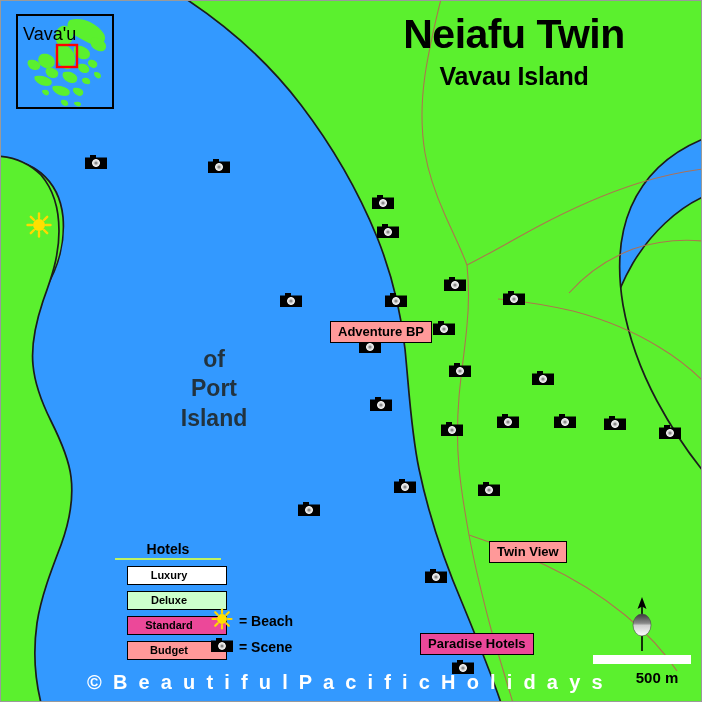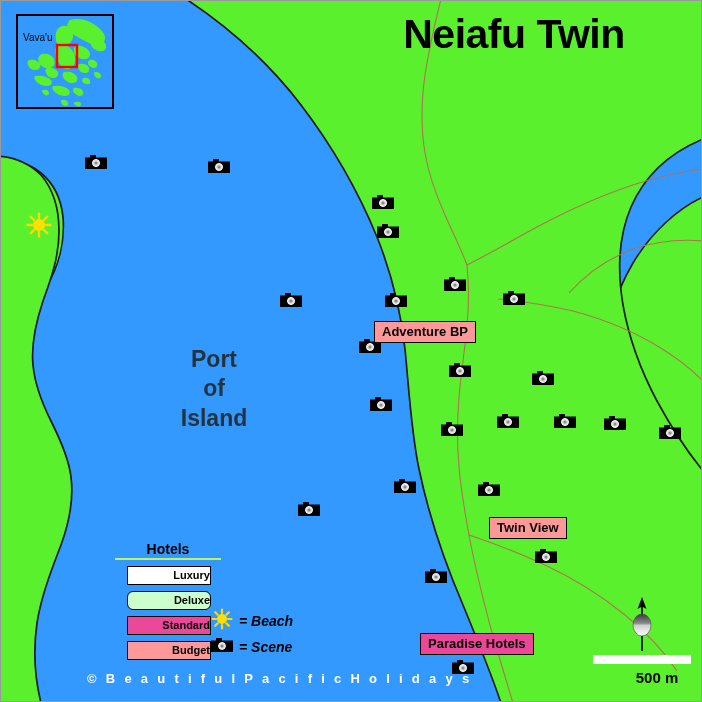--- a/index.html
+++ b/index.html
@@ -54,22 +54,22 @@
     width: 98px;
     height: 95px;
     border: 2px solid #000;
     box-sizing: border-box;
     background: #3399ff;
     overflow: hidden;
   }
   #inset-label {
     position: absolute;
     left: 5px;
-    top: 16px;
-    font-size: 10px;
+    top: 8px;
+    font-size: 18px;
     color: #000;
     z-index: 3;
   }
   #inset-svg { position:absolute; left:0; top:0; }
   
   #port-label {
     left: 168px;
     top: 344px;
     width: 90px;
     text-align: center;
@@ -85,21 +85,21 @@
     font-size: 13px;
     font-weight: bold;
     color: #000;
     padding: 3px 7px 4px 7px;
     white-space: nowrap;
     box-sizing: border-box;
     line-height: 1;
   }
   .cat-budget   { background: #ff9999; }
   .cat-standard { background: #ec4899; }
-  .cat-deluxe   { background: #ccffcc; border-radius: 6px; }
+  .cat-deluxe   { background: #ccffcc; }
   .cat-luxury   { background: #ffffff; }
   
   #legend {
     left: 110px;
     top: 540px;
     width: 180px;
   }
   #legend-title {
     text-align: center;
     width: 106px;
@@ -108,52 +108,51 @@
     font-weight: bold;
     color: #000;
     border-bottom: 2px solid #bef264;
     padding-bottom: 1px;
   }
   .legend-swatch {
     width: 82px;
     margin-left: 16px;
     margin-top: 6px;
     border: 1px solid #000;
-    text-align: right;
+    text-align: center;
     font-size: 11px;
     font-weight: bold;
     color: #000;
-    padding: 3px 0 3px 0;
+    padding: 3px 16px 3px 0;
     line-height: 1;
   }
   #legend-symbols {
     position: absolute;
     left: 100px;
     top: 68px;
     width: 120px;
   }
   .sym-row {
     display: flex;
     align-items: center;
     height: 24px;
     margin-bottom: 2px;
   }
   .sym-text {
     font-size: 14px;
     font-weight: bold;
     color: #000;
     margin-left: 6px;
     white-space: nowrap;
-    font-style: italic;
   }
   
   #copyright {
     left: 86px;
     top: 670px;
-    font-size: 13px;
+    font-size: 20px;
     font-weight: bold;
     color: #ffffff;
     letter-spacing: 2.8px;
     white-space: nowrap;
   }
   
   #scalebar-group {
     left: 592px;
     top: 596px;
     width: 100px;
@@ -278,25 +277,26 @@
         <path d="M26,74 C29,73 31,75 31,77 C31,79 29,80 27,79 C25,78 24,76 24,75 C24,74 25,74 26,74 Z"></path>
         <path d="M58,86 C61,85 63,87 63,88 C63,90 61,91 59,90 C57,89 56,88 56,87 C56,86 57,86 58,86 Z"></path>
       </g>
       <rect x="39" y="29" width="20" height="22" fill="none" stroke="#ff0000" stroke-width="2.4"></rect>
     </svg>
     <div id="inset-label">Vava'u</div>
   </div>
 
   <div id="title-block" class="ov">
     <div id="map-title">Neiafu Twin</div>
+    <div id="map-subtitle">Vavau Island</div>
   </div>
 
   <div id="port-label" class="ov">
+    <div>of</div>
     <div>Port</div>
-    <div>of</div>
     <div>Island</div>
   </div>
 
   <div id="markers-layer">
       <div class="scene" style="left: 84px; top: 154px;"><svg width="22" height="14" viewBox="0 0 22 14">
           <rect x="0" y="2.5" width="22" height="11.5" fill="#000000"></rect>
           <rect x="5" y="0" width="6" height="3" fill="#000000"></rect>
           <circle cx="11" cy="8" r="3.5" fill="#d8d8d8" stroke="#ffffff" stroke-width="1"></circle>
           <circle cx="11" cy="8" r="1.6" fill="#8d8d8d"></circle>
         </svg></div>
@@ -446,22 +446,22 @@
             <line x1="20" y1="13" x2="24.5" y2="13"></line>
             <line x1="4.8" y1="4.8" x2="8" y2="8"></line>
             <line x1="18" y1="18" x2="21.2" y2="21.2"></line>
             <line x1="4.8" y1="21.2" x2="8" y2="18"></line>
             <line x1="18" y1="8" x2="21.2" y2="4.8"></line>
           </g>
           <circle cx="13" cy="13" r="6" fill="#ffe000"></circle>
         </svg></div>
     </div>
 
-  <div class="hotel-tag cat-budget" style="left:329px; top:320px;margin-left:44px;">Adventure BP</div>
-  <div class="hotel-tag cat-budget" style="left:488px; top:516px;">Twin View</div>
+  <div class="hotel-tag cat-budget" style="left:329px; top:320px;">Adventure BP</div>
+  <div class="hotel-tag cat-budget" style="left:488px; top:540px;">Twin View</div>
   <div class="hotel-tag cat-standard" style="left:419px; top:632px;">Paradise Hotels</div>
 
   <div id="legend" class="ov">
     <div id="legend-title">Hotels</div>
 
     <div class="legend-swatch cat-luxury">Luxury</div>
     <div class="legend-swatch cat-deluxe">Deluxe</div>
     <div class="legend-swatch cat-standard">Standard</div>
     <div class="legend-swatch cat-budget">Budget</div>
 

